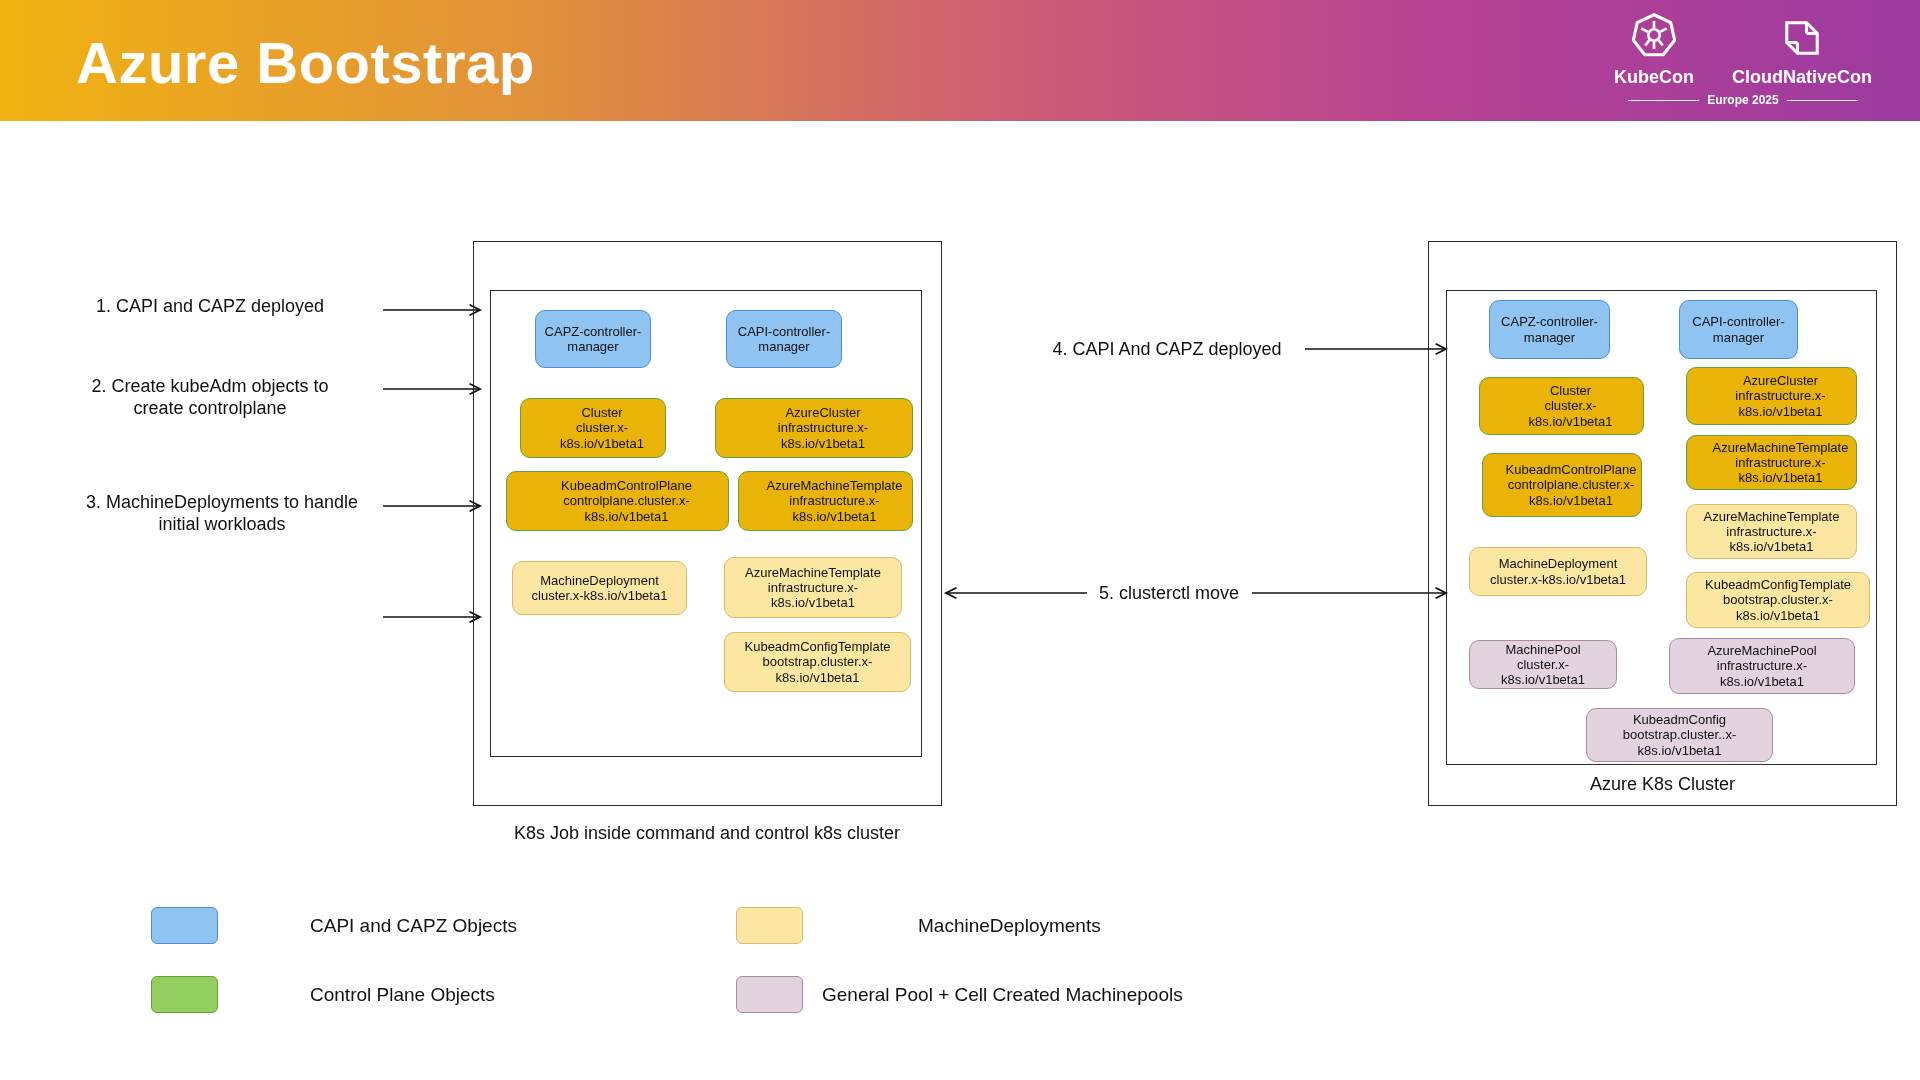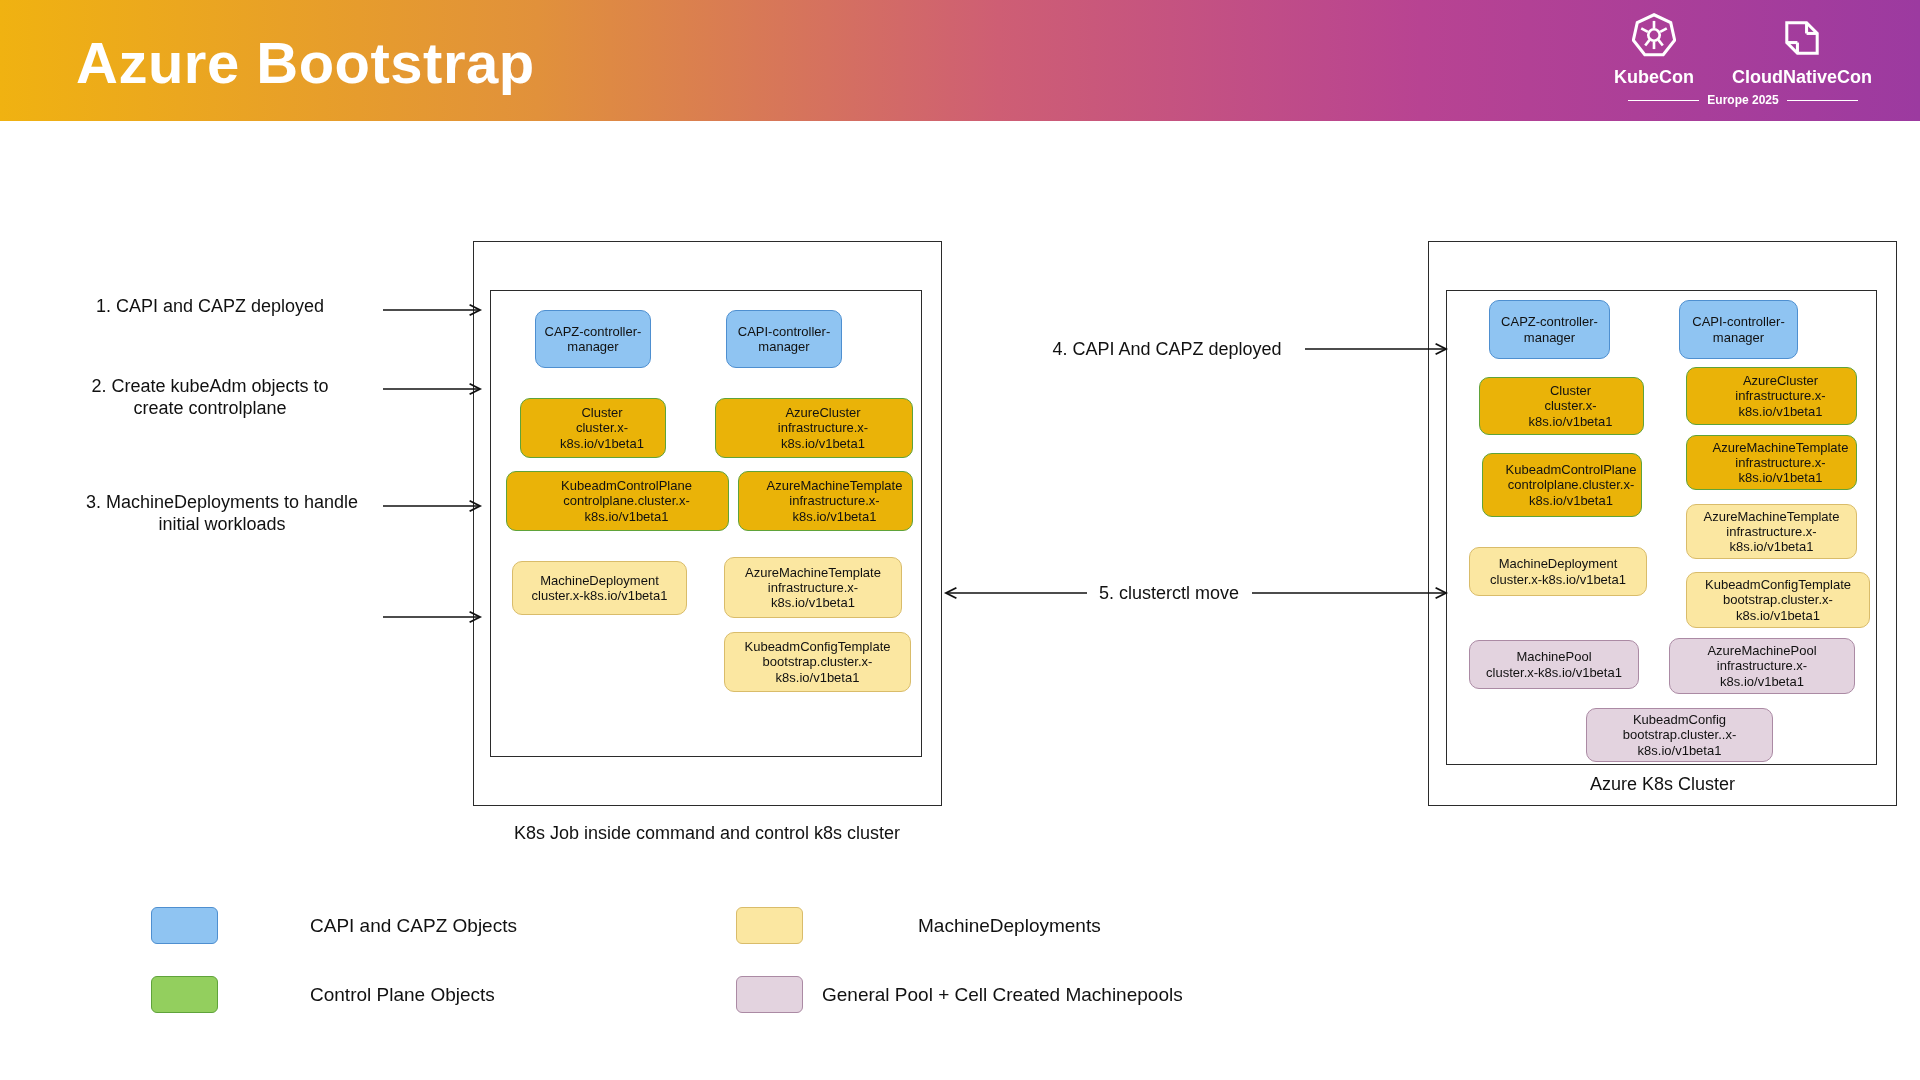--- a/index.html
+++ b/index.html
@@ -180,21 +180,21 @@
     <span>infrastructure.x-k8s.io/v1beta1</span>
   </div>
   <div class="node yellow" style="left:1469px;top:547px;width:178px;height:49px">
     <span>MachineDeployment</span>
     <span>cluster.x-k8s.io/v1beta1</span>
   </div>
   <div class="node yellow" style="left:1686px;top:572px;width:184px;height:56px">
     <span>KubeadmConfigTemplate</span>
     <span>bootstrap.cluster.x-k8s.io/v1beta1</span>
   </div>
-  <div class="node pink" style="left:1469px;top:640px;width:170px;height:49px">
+  <div class="node pink" style="left:1469px;top:640px;width:148px;height:49px">
     <span>MachinePool</span>
     <span>cluster.x-k8s.io/v1beta1</span>
   </div>
   <div class="node pink" style="left:1669px;top:638px;width:186px;height:56px">
     <span>AzureMachinePool</span>
     <span>infrastructure.x-k8s.io/v1beta1</span>
   </div>
   <div class="node pink" style="left:1586px;top:708px;width:187px;height:54px">
     <span>KubeadmConfig</span>
     <span>bootstrap.cluster..x-k8s.io/v1beta1</span>

